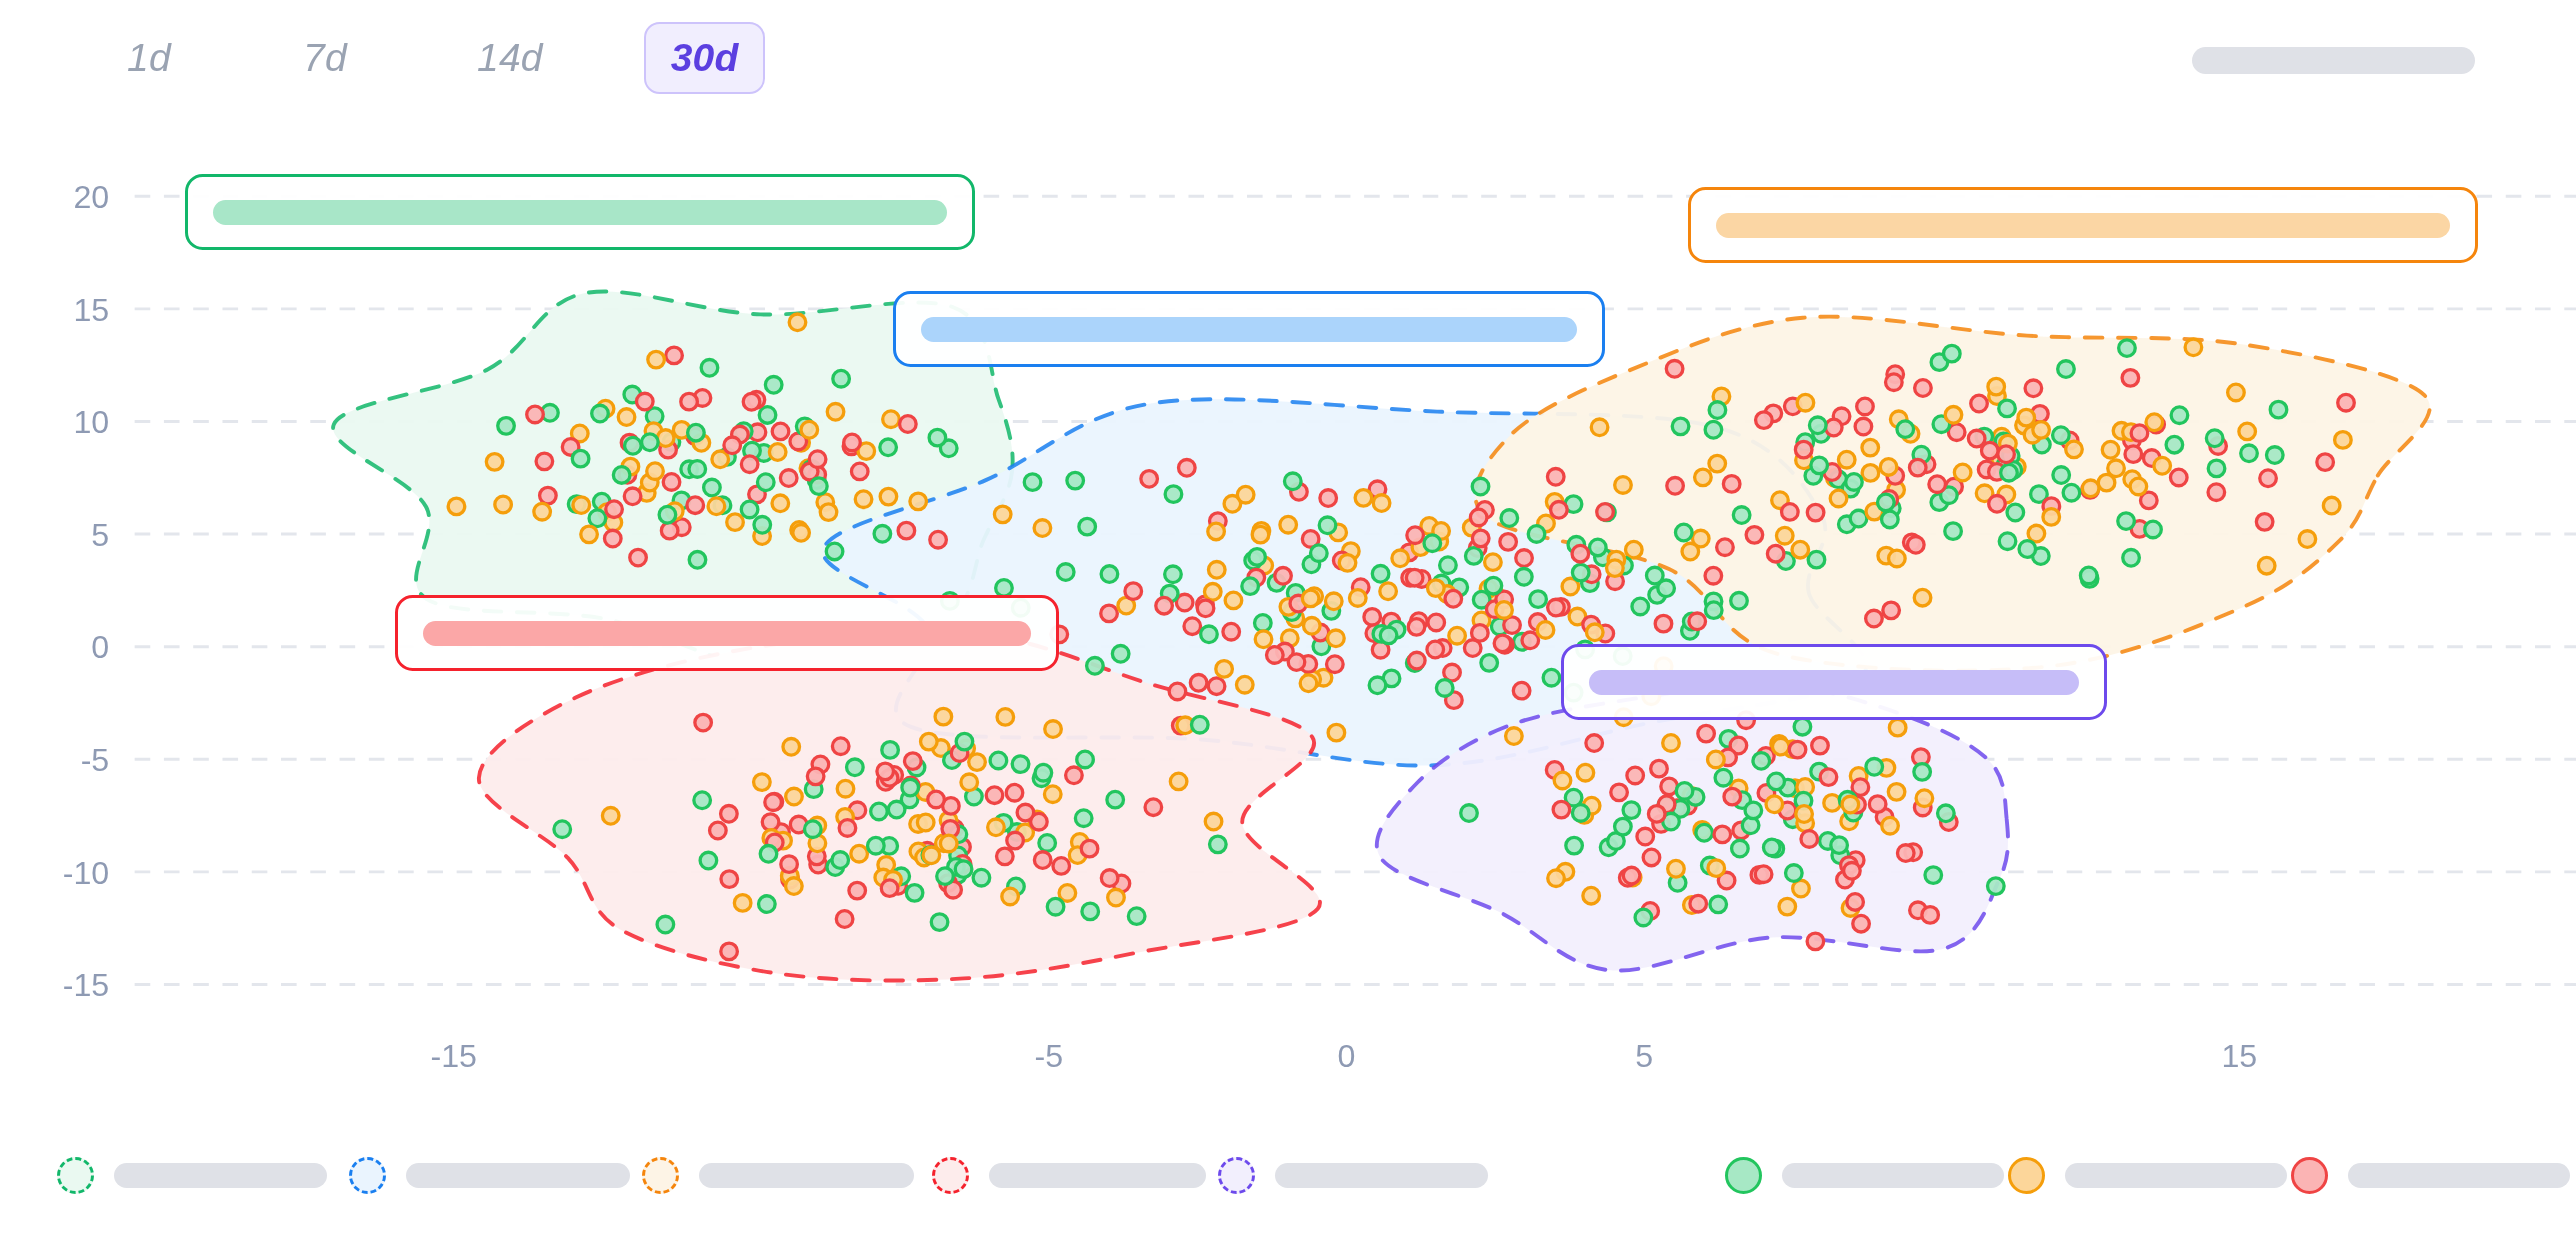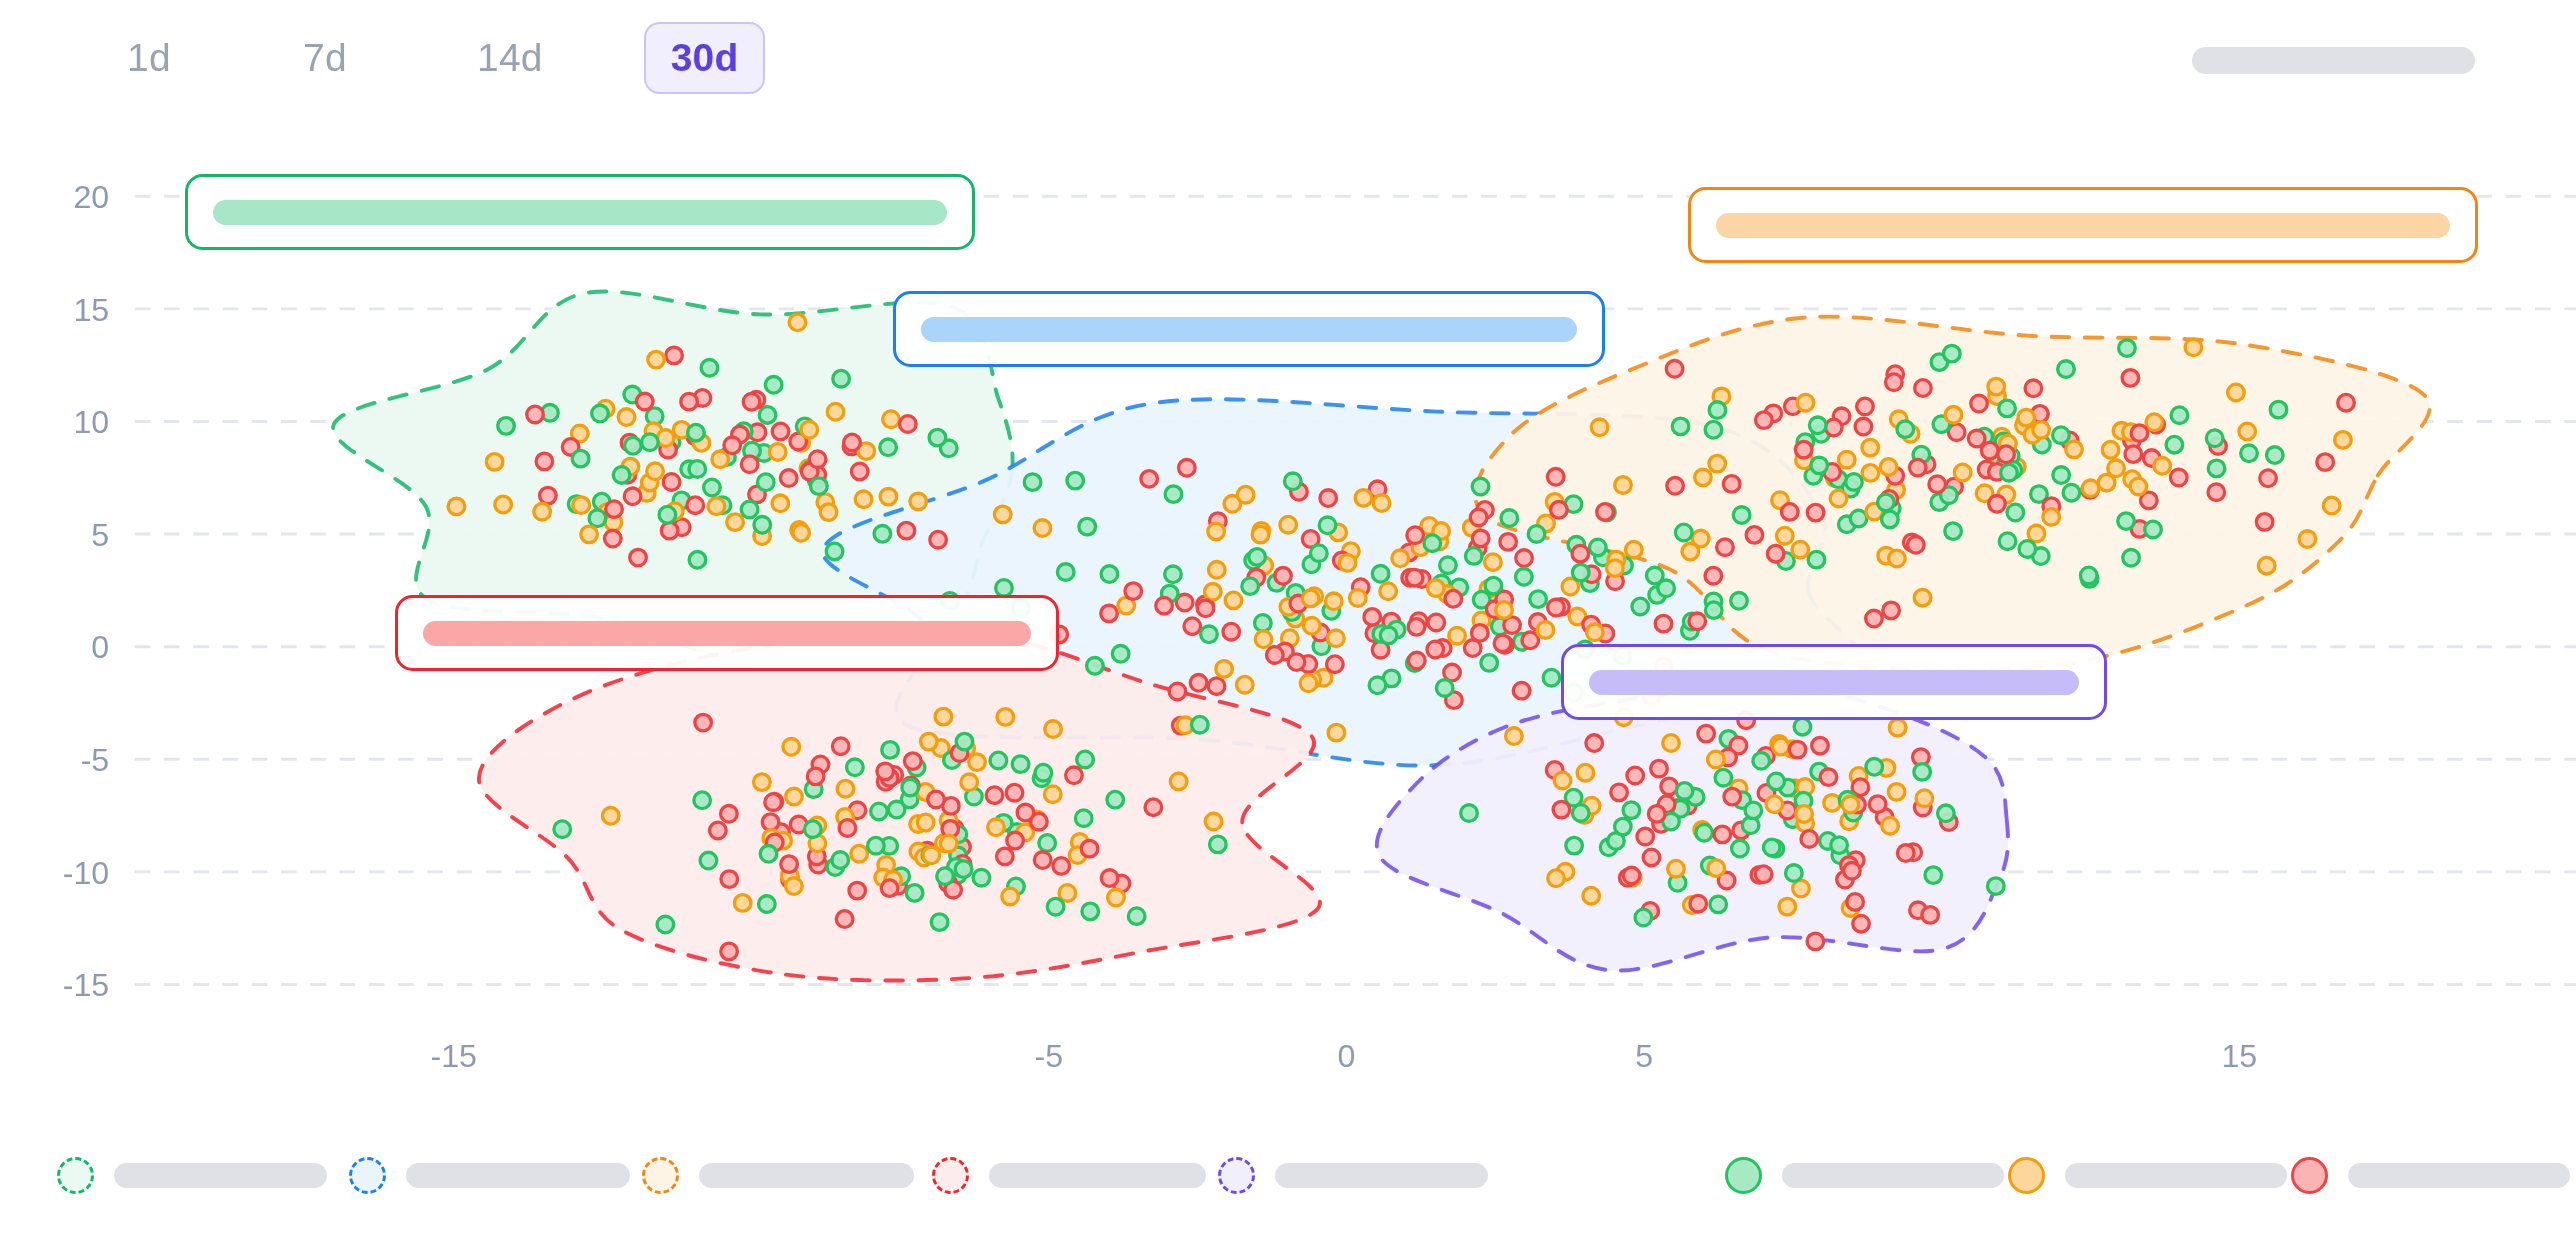--- a/index.html
+++ b/index.html
@@ -13,21 +13,21 @@
   }
   #root {
     position: relative;
     width: 2576px; height: 1246px;
     background: #ffffff;
   }
 
   
   #toolbar {
     position: absolute; left: 0; top: 0;
-    width: 2576px; height: 117px;
+    width: 2576px; height: 117px; font-style: italic;
   }
   .range-tabs {
     position: absolute; left: 98px; top: 21.5px;
     display: flex; align-items: center; gap: 0px;
   }
   .range-tab {
     min-width: 102px;
     height: 72px;
     display: flex; align-items: center; justify-content: center;
     font-size: 39px;

